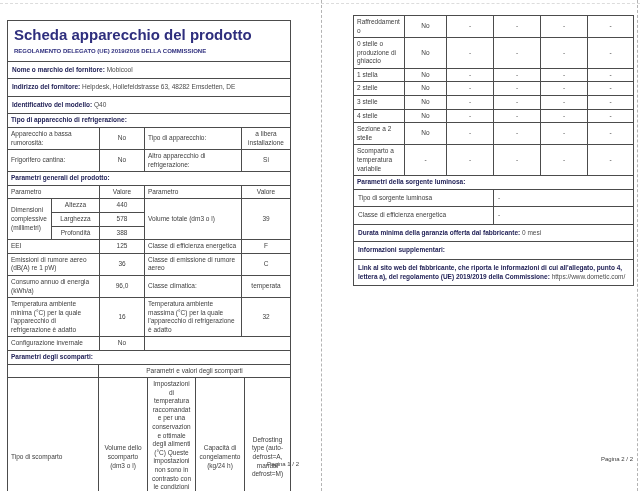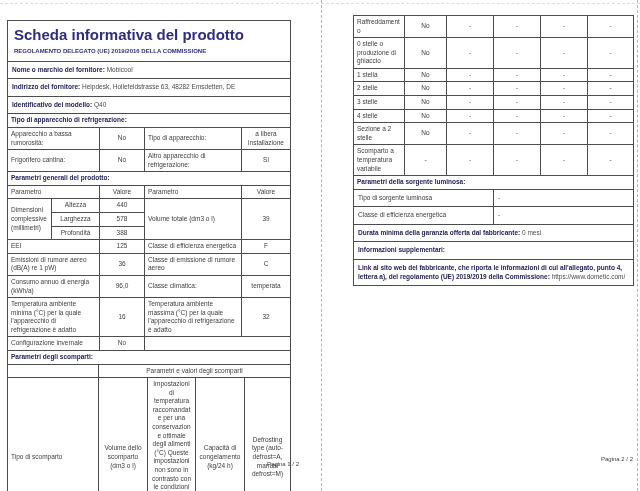--- a/index.html
+++ b/index.html
@@ -50,21 +50,21 @@
 
   <div class="page page1">
 
     <table class="t">
       <colgroup>
           <col style="width:283px">
         </colgroup>
       <tbody>
           <tr>
         <td class="titlebox">
-          <div class="title">Scheda informativa del prodotto</div>
+          <div class="title">Scheda apparecchio del prodotto</div>
           <div class="subtitle">REGOLAMENTO DELEGATO (UE) 2019/2016 DELLA COMMISSIONE</div>
         </td>
       </tr>
       <tr>
         <td class="pad">
           <span class="b">Nome o marchio del fornitore:</span>
           <span class="v">Mobicool</span>
         </td>
       </tr>
       <tr>

